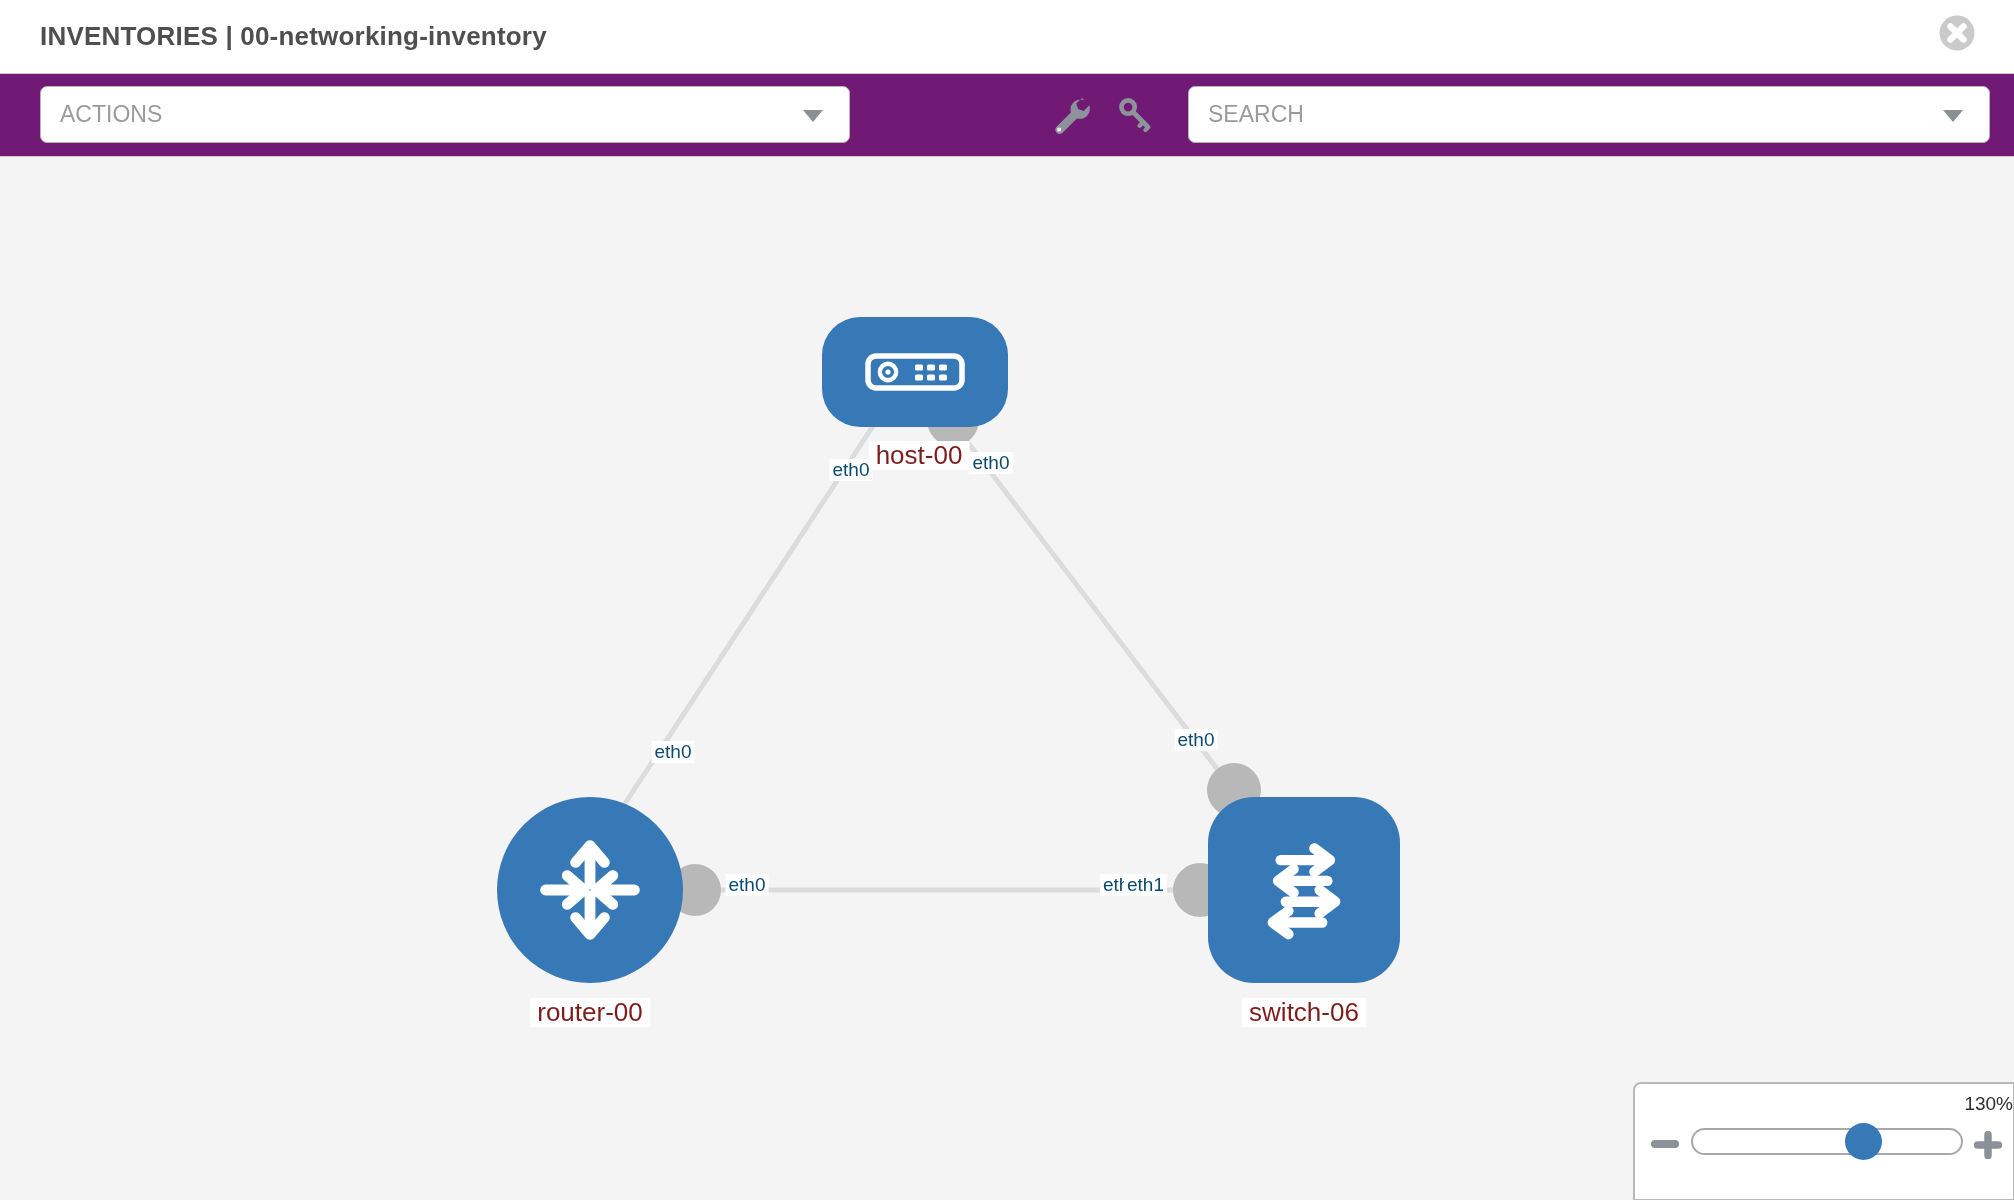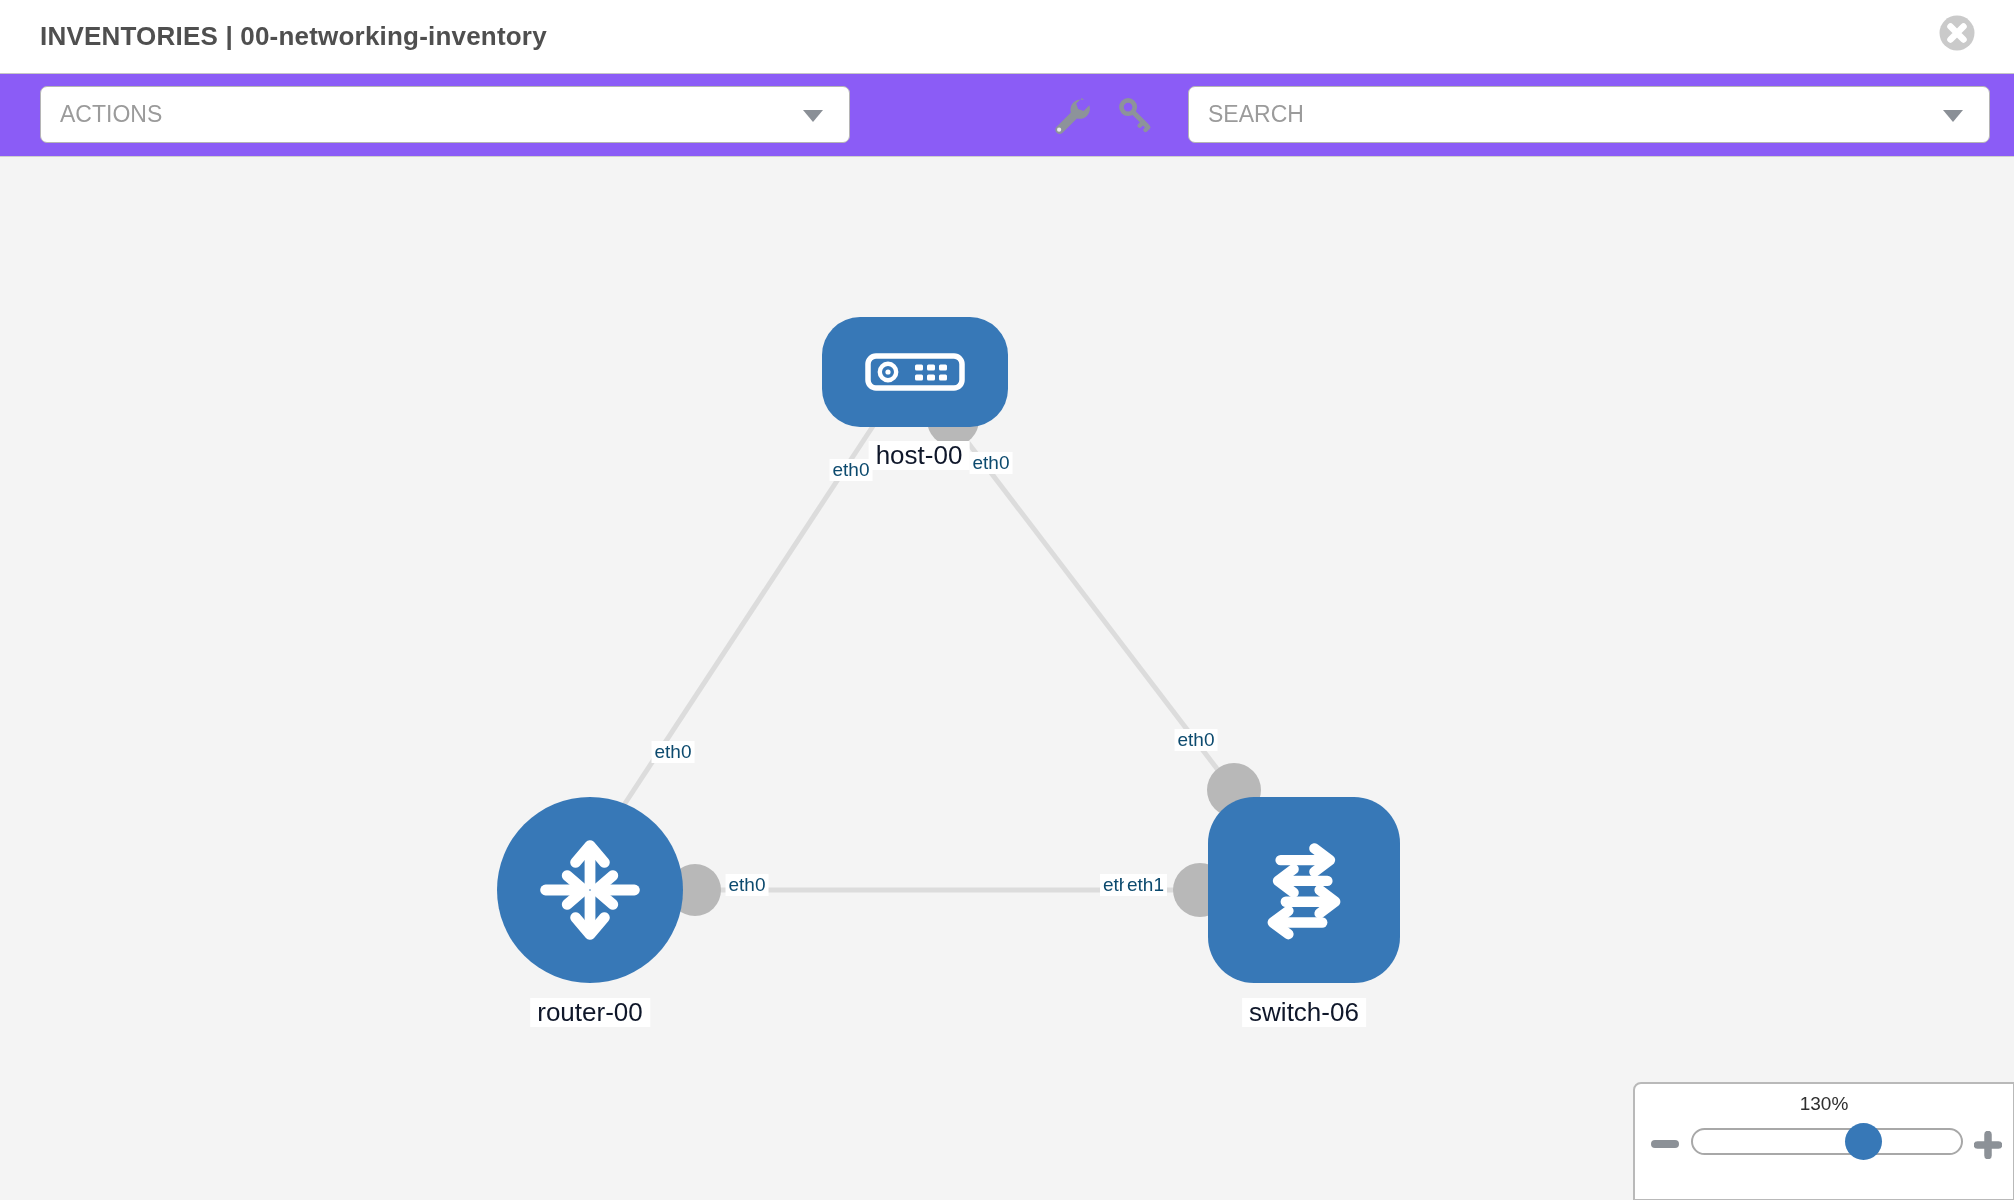--- a/index.html
+++ b/index.html
@@ -6,44 +6,44 @@
   html, body { background: #ffffff; }
   body { font-family: "Liberation Sans", sans-serif; }
   .app { position: relative; width: 2014px; height: 1200px; background: #f4f4f4; overflow: hidden; padding-left: 24px; }
 
   
   .header { position: absolute; top: 0; left: 0; right: 0; height: 73px; background: #ffffff; z-index: 10; }
   .page-title { position: absolute; left: 40px; top: 0; line-height: 73px; font-size: 26px; font-weight: bold; color: #4f4f4f; letter-spacing: 0.2px; }
   .close-btn { position: absolute; left: 1939px; top: 15px; width: 36px; height: 36px; cursor: pointer; }
 
   
-  .toolbar { position: absolute; top: 73px; left: 0; right: 0; height: 84px; background: #8b5cf6; border-top: 1px solid #c6c6c6; border-bottom: 1px solid #cfcfcf; z-index: 10; }
+  .toolbar { position: absolute; top: 73px; left: 0; right: 0; height: 84px; background: #701a75; border-top: 1px solid #c6c6c6; border-bottom: 1px solid #cfcfcf; z-index: 10; }
   .select { position: absolute; top: 12px; height: 57px; background: #fff; border: 1px solid #b5b5b5; border-radius: 7px; font-size: 23px; color: #9b9b9b; line-height: 55px; padding-left: 19px; cursor: pointer; }
   .select-actions { left: 40px; width: 810px; }
   .select-search { left: 1188px; width: 802px; }
   .caret { position: absolute; right: 26px; top: 23px; width: 0; height: 0; border-left: 10px solid transparent; border-right: 10px solid transparent; border-top: 12px solid #8a8f96; }
   .tool { position: absolute; top: 13px; width: 54px; height: 56px; display: flex; align-items: center; justify-content: center; cursor: pointer; }
   .tool-wrench { left: 1043px; }
   .tool-key { left: 1109px; }
 
   
   .links-layer { position: absolute; left: 0; top: 0; z-index: 1; }
   .node { position: absolute; background: #3778b7; display: flex; align-items: center; justify-content: center; z-index: 2; cursor: pointer; }
   .node-host   { left: 822px;  top: 317px; width: 186px; height: 110px; border-radius: 38px; }
   .node-router { left: 497px;  top: 797px; width: 186px; height: 186px; border-radius: 50%; }
   .node-switch { left: 1208px; top: 797px; width: 192px; height: 186px; border-radius: 46px; }
 
-  .node-label { position: absolute; transform: translateX(-50%); background: #ffffff; color: #0f172a; font-size: 26px; line-height: 29px; padding: 0 7px; z-index: 3; white-space: nowrap; }
+  .node-label { position: absolute; transform: translateX(-50%); background: #ffffff; color: #7f1d1d; font-size: 26px; line-height: 29px; padding: 0 7px; z-index: 3; white-space: nowrap; }
   .if-label { position: absolute; background: #ffffff; color: #0c4a6e; font-size: 19px; line-height: 22px; padding: 0 3px; z-index: 3; white-space: nowrap; }
   .if-center { transform: translateX(-50%); }
   .z4 { z-index: 4; }
 
   
   .zoom-panel { position: absolute; left: 1633px; top: 1082px; width: 382px; height: 119px; background: #ffffff; border: 2px solid #b9b9b9; border-radius: 8px 0 0 0; z-index: 5; }
-  .zoom-level { position: absolute; top: 9px; left: 0; width: 100%; text-align: center; font-size: 19px; color: #2e2e2e; }
+  .zoom-level { position: absolute; top: 9px; left: 0; width: 100%; text-align: right; font-size: 19px; color: #2e2e2e; }
   .zoom-minus { position: absolute; left: 16px; top: 56px; width: 28px; height: 8px; background: #8c9197; border-radius: 4px; cursor: pointer; }
   .zoom-track { position: absolute; left: 56px; top: 44px; width: 272px; height: 27px; background: #ffffff; border: 2px solid #a8a8a8; border-radius: 14px; cursor: pointer; }
   .zoom-thumb { position: absolute; left: 152px; top: -7px; width: 37px; height: 37px; border-radius: 50%; background: #3778b7; cursor: grab; }
   .zoom-plus { position: absolute; left: 339px; top: 47px; width: 28px; height: 28px; cursor: pointer; }
 </style>
 </head>
 <body>
 
 <div class="app">
 

